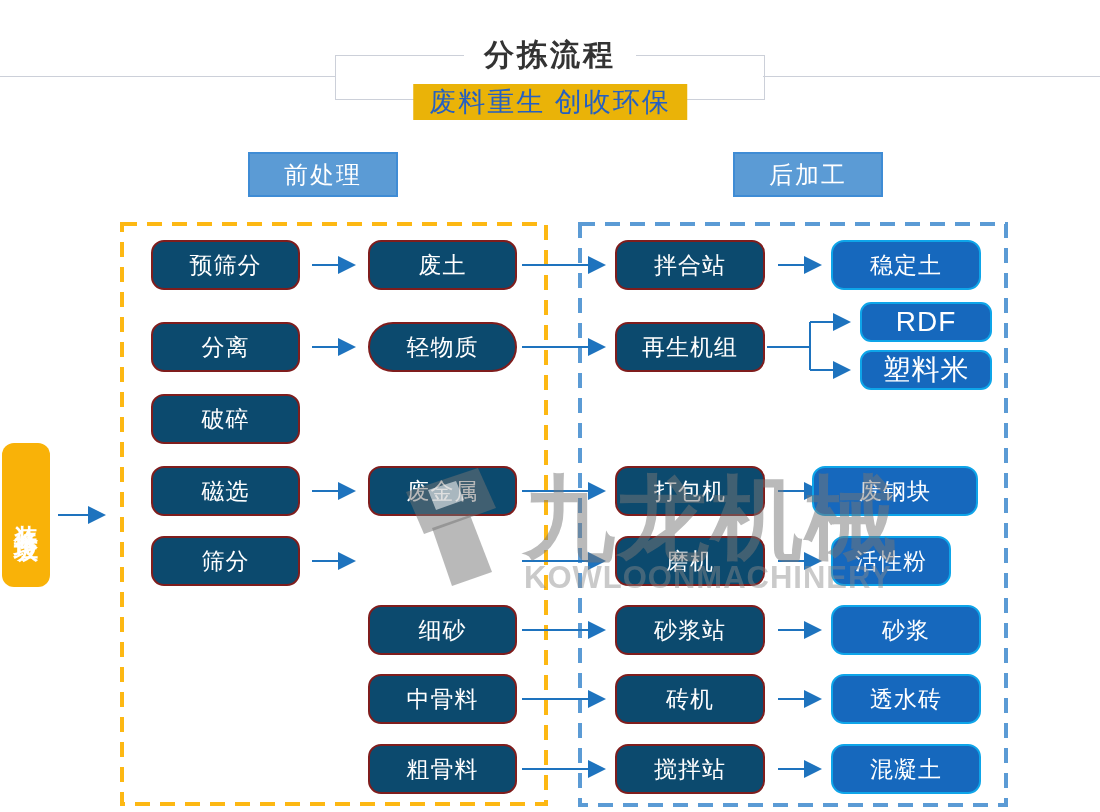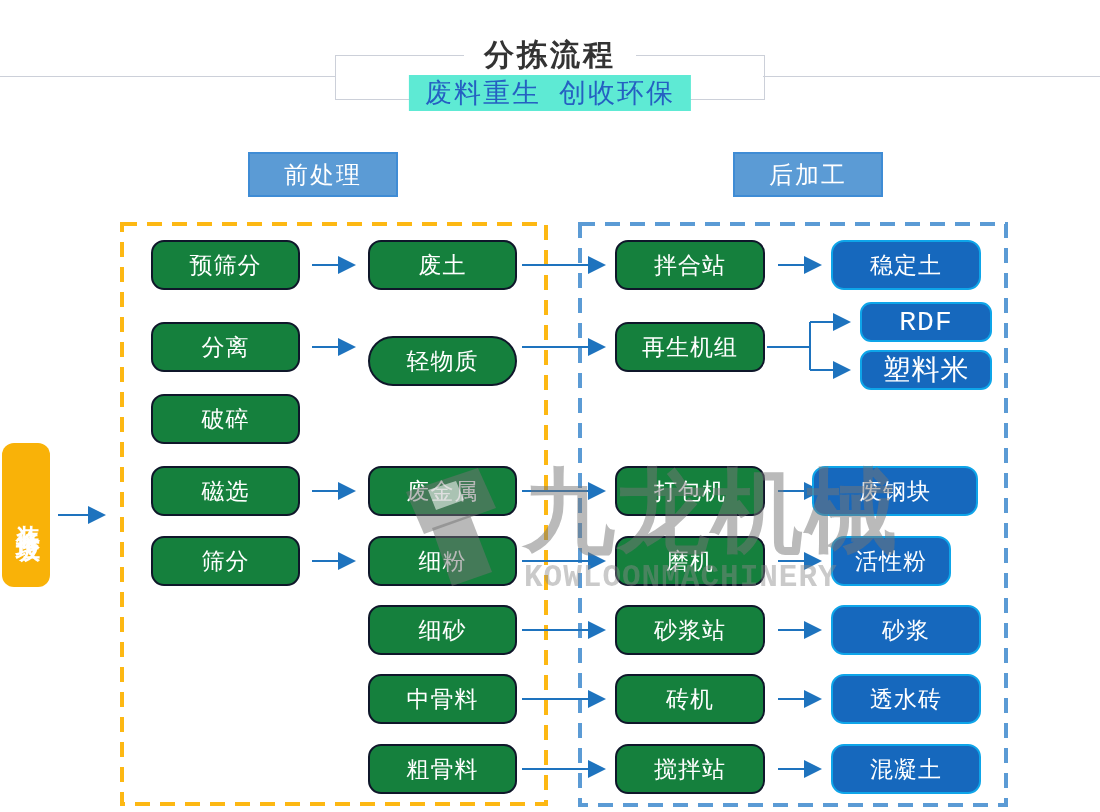--- a/index.html
+++ b/index.html
@@ -1,45 +1,45 @@
 <!DOCTYPE html>
 <html><head>
 <meta charset="utf-8">
 <style>
   html,body{margin:0;padding:0;background:#fff;}
   .canvas{
     position:relative;width:1100px;height:812px;background:#ffffff;overflow:hidden;
-    font-family:Liberation Mono, monospace;
+    font-family:Liberation Sans, sans-serif;
   }
   
   .wing{position:absolute;height:1px;background:#ccd0d9;top:76px;z-index:3;}
   .wing.left{left:0;width:335px;}
   .wing.right{left:763px;width:337px;}
   .title-frame{position:absolute;left:335px;top:55px;width:428px;height:43px;
     border:1px solid #ccd0d9;z-index:3;}
   .main-title{position:absolute;left:550px;top:55px;transform:translate(-50%,-50%);
     background:#fff;padding:0 20px;font-size:30px;font-weight:bold;color:#333333;
     letter-spacing:3px;white-space:nowrap;z-index:4;}
-  .sub-title{position:absolute;left:550px;top:93px;transform:translate(-50%,-50%);
-    background:#5eead4;padding:0 16px;font-size:27px;color:#2560c2;
+  .sub-title{position:absolute;left:550px;top:102px;transform:translate(-50%,-50%);
+    background:#eab308;padding:0 16px;font-size:27px;color:#2560c2;
     letter-spacing:2px;white-space:nowrap;z-index:4;}
   
   .section-btn{position:absolute;width:150px;height:45px;box-sizing:border-box;
     background:#5b9bd5;border:2px solid #3f8cd5;border-radius:0;color:#fff;
     font-size:24px;letter-spacing:2px;display:flex;align-items:center;justify-content:center;z-index:2;}
   
   .source-box{position:absolute;left:2px;top:443px;width:48px;height:144px;box-sizing:border-box;
     background:#f9b208;border-radius:12px;color:#fff;font-size:24px;font-weight:bold;
     display:flex;align-items:center;justify-content:center;z-index:2;
     writing-mode:vertical-rl;text-orientation:upright;letter-spacing:5px;}
   
   .node{position:absolute;width:149px;height:50px;box-sizing:border-box;border-radius:13px;
     display:flex;align-items:center;justify-content:center;color:#fff;font-size:23px;
     letter-spacing:1px;z-index:2;white-space:nowrap;}
-  .node.med{background:#15803d;border:2px solid #0f172a;}
+  .node.med{background:#0c4a6e;border:2px solid #7f1d1d;}
   .node.dark{background:#1668bd;border:2px solid #0ea5e9;}
   .node.small{width:132px;height:40px;border-radius:11px;font-size:28px;}
   
   .connector-layer{position:absolute;left:0;top:0;z-index:1;}
   
   .wm{position:absolute;z-index:5;pointer-events:none;}
   .wm-cn{left:523px;top:468px;font-size:92px;font-weight:bold;line-height:1.1;
     color:rgba(118,118,118,0.50);letter-spacing:2px;white-space:nowrap;}
   .wm-en{left:524px;top:560px;font-size:31px;font-weight:bold;
     color:rgba(138,138,138,0.45);letter-spacing:1px;white-space:nowrap;}
@@ -102,23 +102,22 @@
 
   <div class="source-box">装修垃圾</div>
 
   <div class="node med" style="left:151px;top:240px;">预筛分</div>
   <div class="node med" style="left:151px;top:322px;">分离</div>
   <div class="node med" style="left:151px;top:394px;">破碎</div>
   <div class="node med" style="left:151px;top:466px;">磁选</div>
   <div class="node med" style="left:151px;top:536px;">筛分</div>
 
   <div class="node med" style="left:368px;top:240px;">废土</div>
-  <div class="node med" style="left:368px;top:336px;border-radius:25px;">轻物质</div>
+  <div class="node med" style="left:368px;top:322px;border-radius:25px;">轻物质</div>
   <div class="node med" style="left:368px;top:466px;">废金属</div>
-  <div class="node med" style="left:368px;top:536px;">细粉</div>
   <div class="node med" style="left:368px;top:605px;">细砂</div>
   <div class="node med" style="left:368px;top:674px;">中骨料</div>
   <div class="node med" style="left:368px;top:744px;">粗骨料</div>
 
   <div class="node med" style="left:615px;top:240px;width:150px;">拌合站</div>
   <div class="node med" style="left:615px;top:322px;width:150px;">再生机组</div>
   <div class="node med" style="left:615px;top:466px;width:150px;">打包机</div>
   <div class="node med" style="left:615px;top:536px;width:150px;">磨机</div>
   <div class="node med" style="left:615px;top:605px;width:150px;">砂浆站</div>
   <div class="node med" style="left:615px;top:674px;width:150px;">砖机</div>

